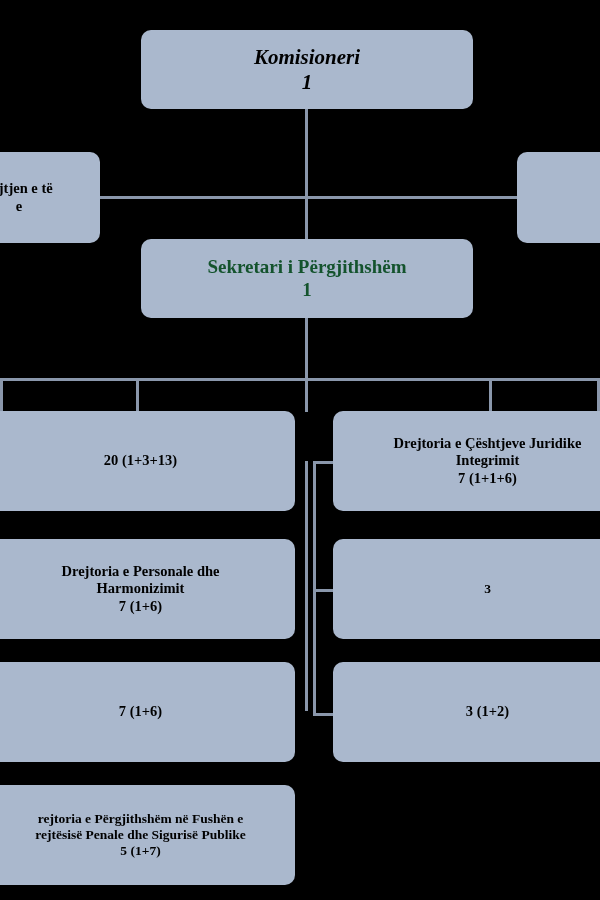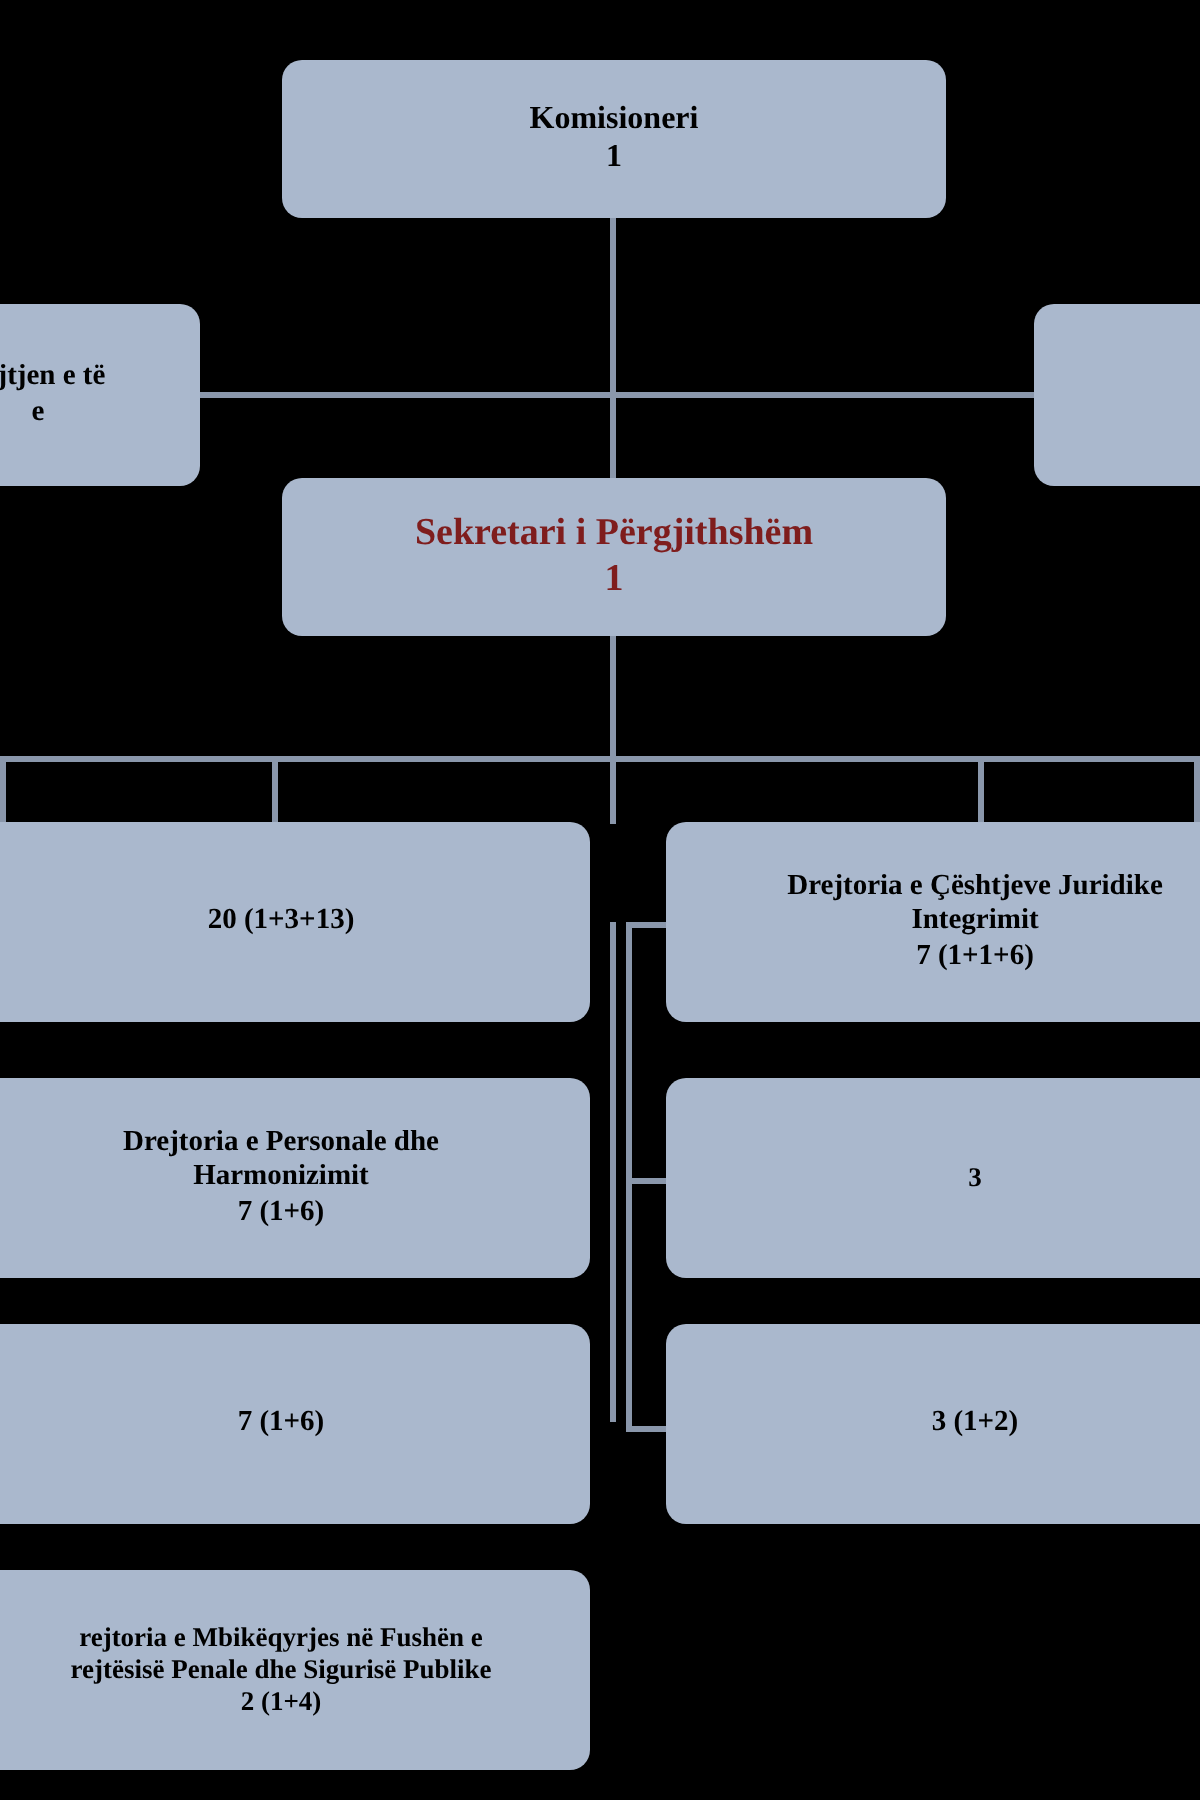--- a/index.html
+++ b/index.html
@@ -43,21 +43,21 @@
     white-space: pre-line;
   }
   .node .count {
     display: block;
     white-space: pre-line;
   }
   .connector {
     position: absolute;
     background: #8a97ab;
   }
-  .t-root { font-size: 16px; }
+  .t-root { font-size: 21px; font-style: italic; }
   .t-sec  { font-size: 19px; }
   .t-dir  { font-size: 14.5px; }
   .t-sml  { font-size: 13.5px; }
 </style>
 </head>
 <body>
 
 <div id="canvas">
     <div class="connector" style="left: 305px; top: 109px; width: 3px; height: 130px; background: rgb(138, 151, 171);"></div>
     <div class="connector" style="left: 100px; top: 196px; width: 206px; height: 3px; background: rgb(138, 151, 171);"></div>
@@ -80,21 +80,21 @@
     </div>
     <div class="node t-dir" style="left: -62px; top: 152px; width: 162px; height: 91px; background: rgb(170, 184, 205); color: rgb(0, 0, 0);">
       <span class="title">rojtjen e të
 e</span>
       <span class="count"></span>
     </div>
     <div class="node t-dir" style="left: 517px; top: 152px; width: 160px; height: 91px; background: rgb(170, 184, 205); color: rgb(0, 0, 0);">
       <span class="title"></span>
       <span class="count"></span>
     </div>
-    <div class="node t-sec" style="left: 141px; top: 239px; width: 332px; height: 79px; background: rgb(170, 184, 205); color: #7f1d1d;">
+    <div class="node t-sec" style="left: 141px; top: 239px; width: 332px; height: 79px; background: rgb(170, 184, 205); color: #14532d;">
       <span class="title">Sekretari i Përgjithshëm</span>
       <span class="count">1</span>
     </div>
     <div class="node t-dir" style="left: -14px; top: 411px; width: 309px; height: 100px; background: rgb(170, 184, 205); color: rgb(0, 0, 0);">
       <span class="count">20 (1+3+13)</span>
     </div>
     <div class="node t-dir" style="left: 333px; top: 411px; width: 309px; height: 100px; background: rgb(170, 184, 205); color: rgb(0, 0, 0);">
       <span class="title">Drejtoria e Çështjeve Juridike
 Integrimit</span>
       <span class="count">7 (1+1+6)</span>
@@ -107,17 +107,17 @@
     <div class="node t-sml" style="left: 333px; top: 539px; width: 309px; height: 100px; background: rgb(170, 184, 205); color: rgb(0, 0, 0);">
       <span class="count">3</span>
     </div>
     <div class="node t-dir" style="left: -14px; top: 662px; width: 309px; height: 100px; background: rgb(170, 184, 205); color: rgb(0, 0, 0);">
       <span class="count">7 (1+6)</span>
     </div>
     <div class="node t-dir" style="left: 333px; top: 662px; width: 309px; height: 100px; background: rgb(170, 184, 205); color: rgb(0, 0, 0);">
       <span class="count">3 (1+2)</span>
     </div>
     <div class="node t-sml" style="left: -14px; top: 785px; width: 309px; height: 100px; background: rgb(170, 184, 205); color: rgb(0, 0, 0);">
-      <span class="title">rejtoria e Mbikëqyrjes në Fushën e
+      <span class="title">rejtoria e Përgjithshëm në Fushën e
 rejtësisë Penale dhe Sigurisë Publike</span>
-      <span class="count">2 (1+4)</span>
+      <span class="count">5 (1+7)</span>
     </div>
   </div>
 
 </body></html>

